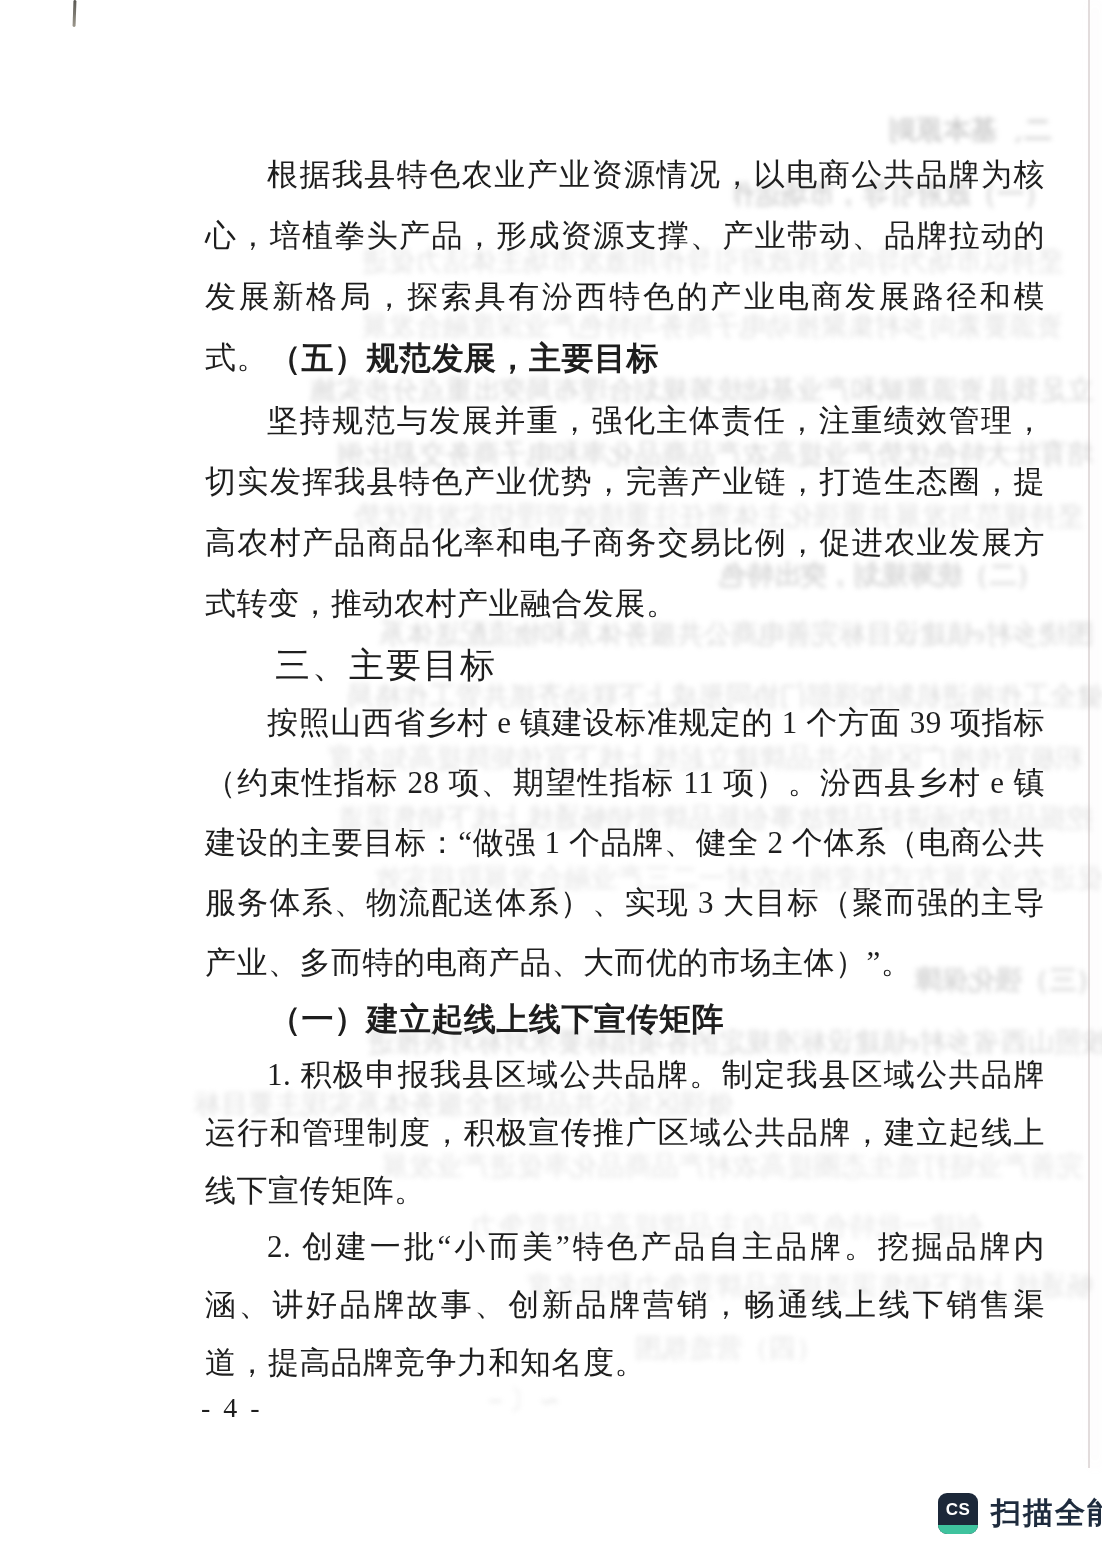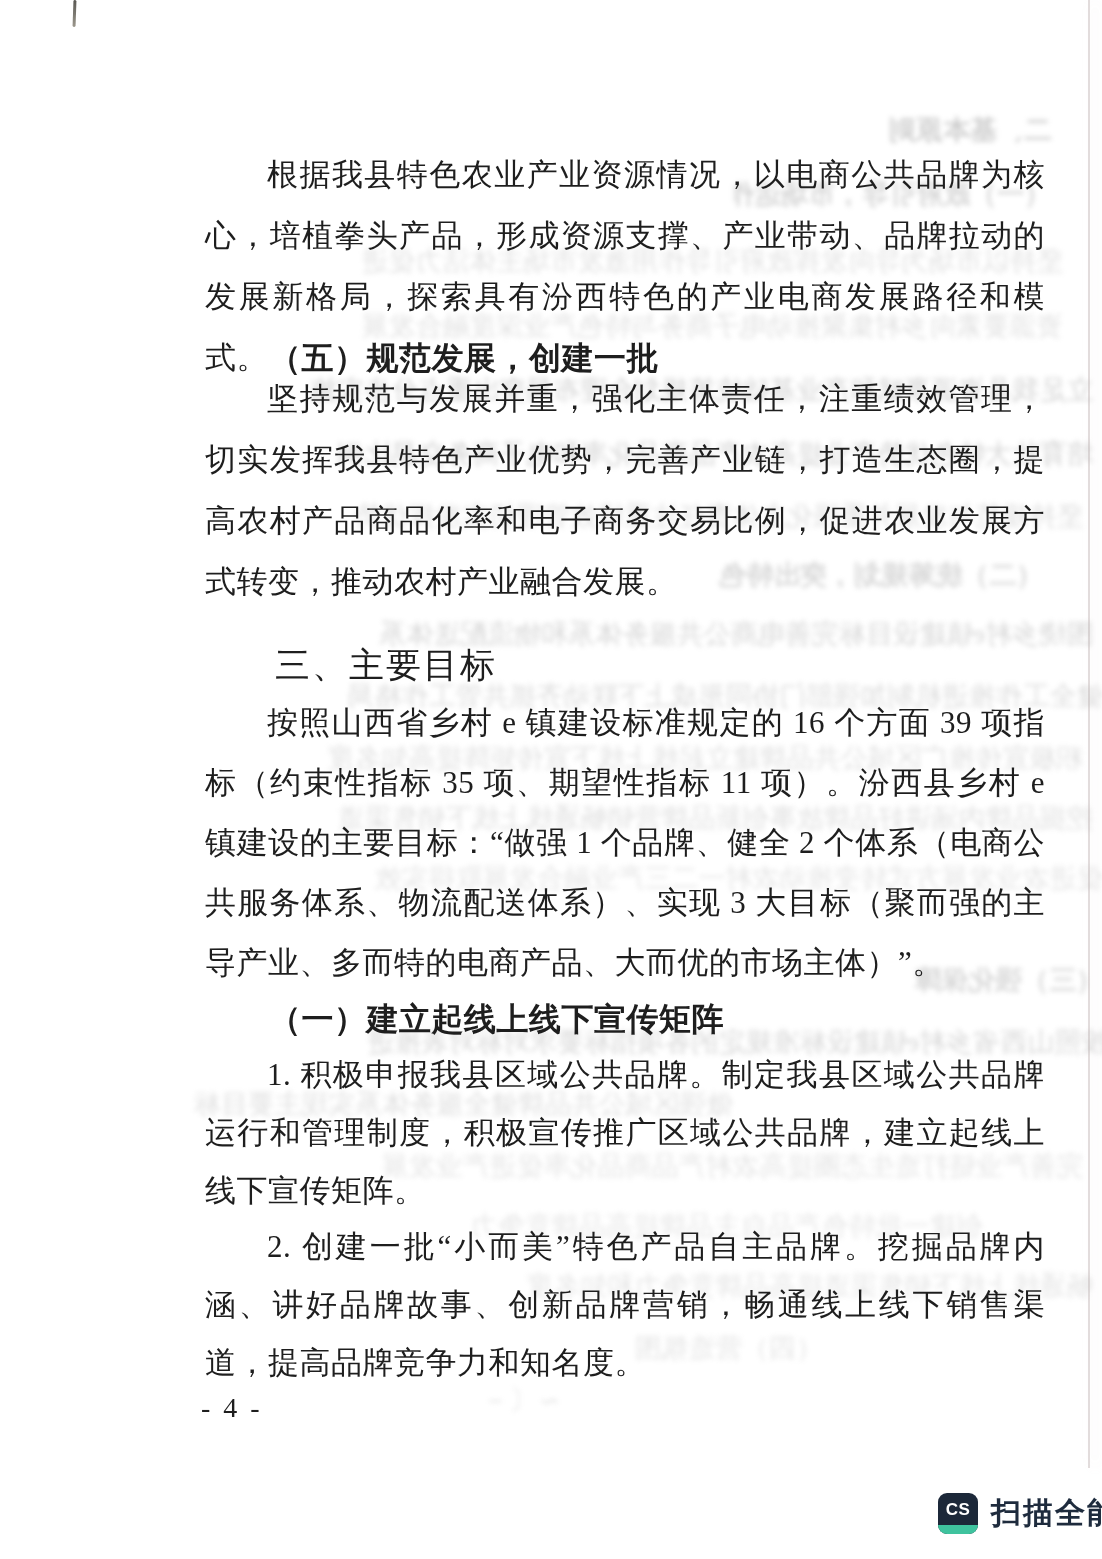--- a/index.html
+++ b/index.html
@@ -94,24 +94,24 @@
   <div class="ghost ghost-b" style="top:962px;left:770px;width:300px;opacity:.4">（三）强化保障</div>
   <div class="ghost" style="top:1024px;left:60px;width:1015px;opacity:.46">按照山西省乡村e镇建设标准规定的各项指标要求对标对表推进</div>
   <div class="ghost" style="top:1086px;left:60px;width:640px;opacity:.36">做强区域公共品牌健全服务体系实现主要目标</div>
   <div class="ghost" style="top:1148px;left:100px;width:950px;opacity:.3">完善产业链打造生态圈提高农村产品商品化率促进产业发展</div>
   <div class="ghost" style="top:1208px;left:300px;width:650px;opacity:.28">创建一批特色产品自主品牌提高品牌竞争力</div>
   <div class="ghost" style="top:1268px;left:380px;width:680px;opacity:.3">畅通线上线下销售渠道提高品牌竞争力和知名度</div>
   <div class="ghost" style="top:1330px;left:430px;width:360px;opacity:.3">（四）营造氛围</div>
   <div class="ghost" style="top:1382px;left:380px;width:150px;opacity:.35">～〔－</div>
 
   <div class="txt indent" style="top:144px">根据我县特色农业产业资源情况，以电商公共品牌为核心，培植拳头产品，形成资源支撑、产业带动、品牌拉动的发展新格局，探索具有汾西特色的产业电商发展路径和模式。</div>
-  <div class="txt indent h-kai" style="top:328px">（五）规范发展，创建一批</div>
-  <div class="txt indent" style="top:368px">坚持规范与发展并重，强化主体责任，注重绩效管理，切实发挥我县特色产业优势，完善产业链，打造生态圈，提高农村产品商品化率和电子商务交易比例，促进农业发展方式转变，推动农村产业融合发展。</div>
+  <div class="txt indent h-kai" style="top:328px">（五）规范发展，主要目标</div>
+  <div class="txt indent" style="top:390px">坚持规范与发展并重，强化主体责任，注重绩效管理，切实发挥我县特色产业优势，完善产业链，打造生态圈，提高农村产品商品化率和电子商务交易比例，促进农业发展方式转变，推动农村产业融合发展。</div>
   <div class="txt indent h-hei" style="top:634px">三、主要目标</div>
-  <div class="txt indent" style="top:693px;line-height:60px">按照山西省乡村 e 镇建设标准规定的 16 个方面 39 项指标（约束性指标 35 项、期望性指标 11 项）。汾西县乡村 e 镇建设的主要目标：“做强 1 个品牌、健全 2 个体系（电商公共服务体系、物流配送体系）、实现 3 大目标（聚而强的主导产业、多而特的电商产品、大而优的市场主体）”。</div>
+  <div class="txt indent" style="top:693px;line-height:60px">按照山西省乡村 e 镇建设标准规定的 1 个方面 39 项指标（约束性指标 28 项、期望性指标 11 项）。汾西县乡村 e 镇建设的主要目标：“做强 1 个品牌、健全 2 个体系（电商公共服务体系、物流配送体系）、实现 3 大目标（聚而强的主导产业、多而特的电商产品、大而优的市场主体）”。</div>
   <div class="txt indent h-kai" style="top:989px">（一）建立起线上线下宣传矩阵</div>
   <div class="txt indent" style="top:1046px;line-height:58px">1. 积极申报我县区域公共品牌。制定我县区域公共品牌运行和管理制度，积极宣传推广区域公共品牌，建立起线上线下宣传矩阵。</div>
   <div class="txt indent" style="top:1218px;line-height:58px">2. 创建一批“小而美”特色产品自主品牌。挖掘品牌内涵、讲好品牌故事、创新品牌营销，畅通线上线下销售渠道，提高品牌竞争力和知名度。</div>
 
   <div class="page-number">- 4 -</div>
 
   <div class="watermark">
     <div class="cs-icon">
       <div class="cs-text">CS</div>
       <div class="cs-strip"></div>

